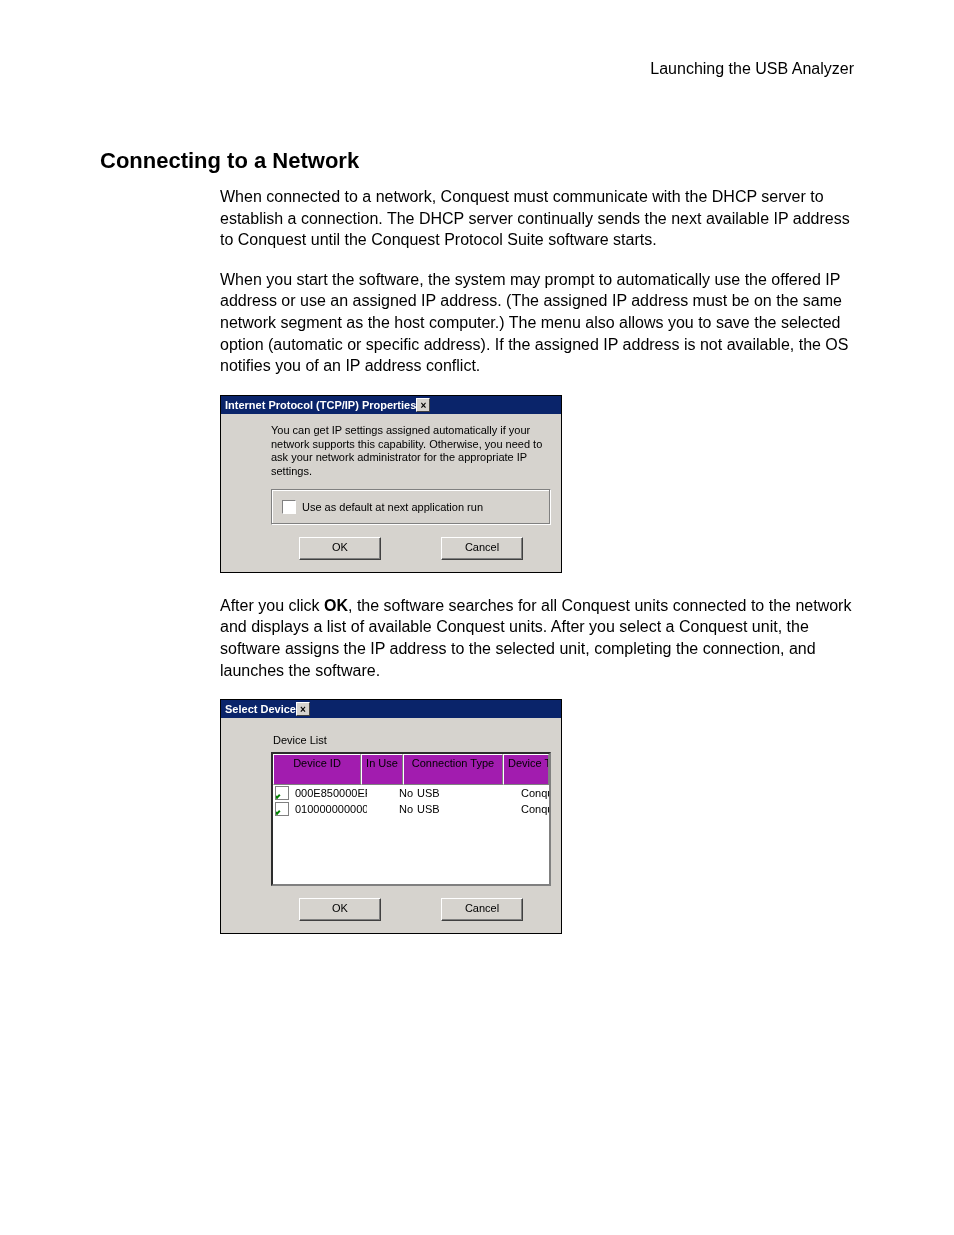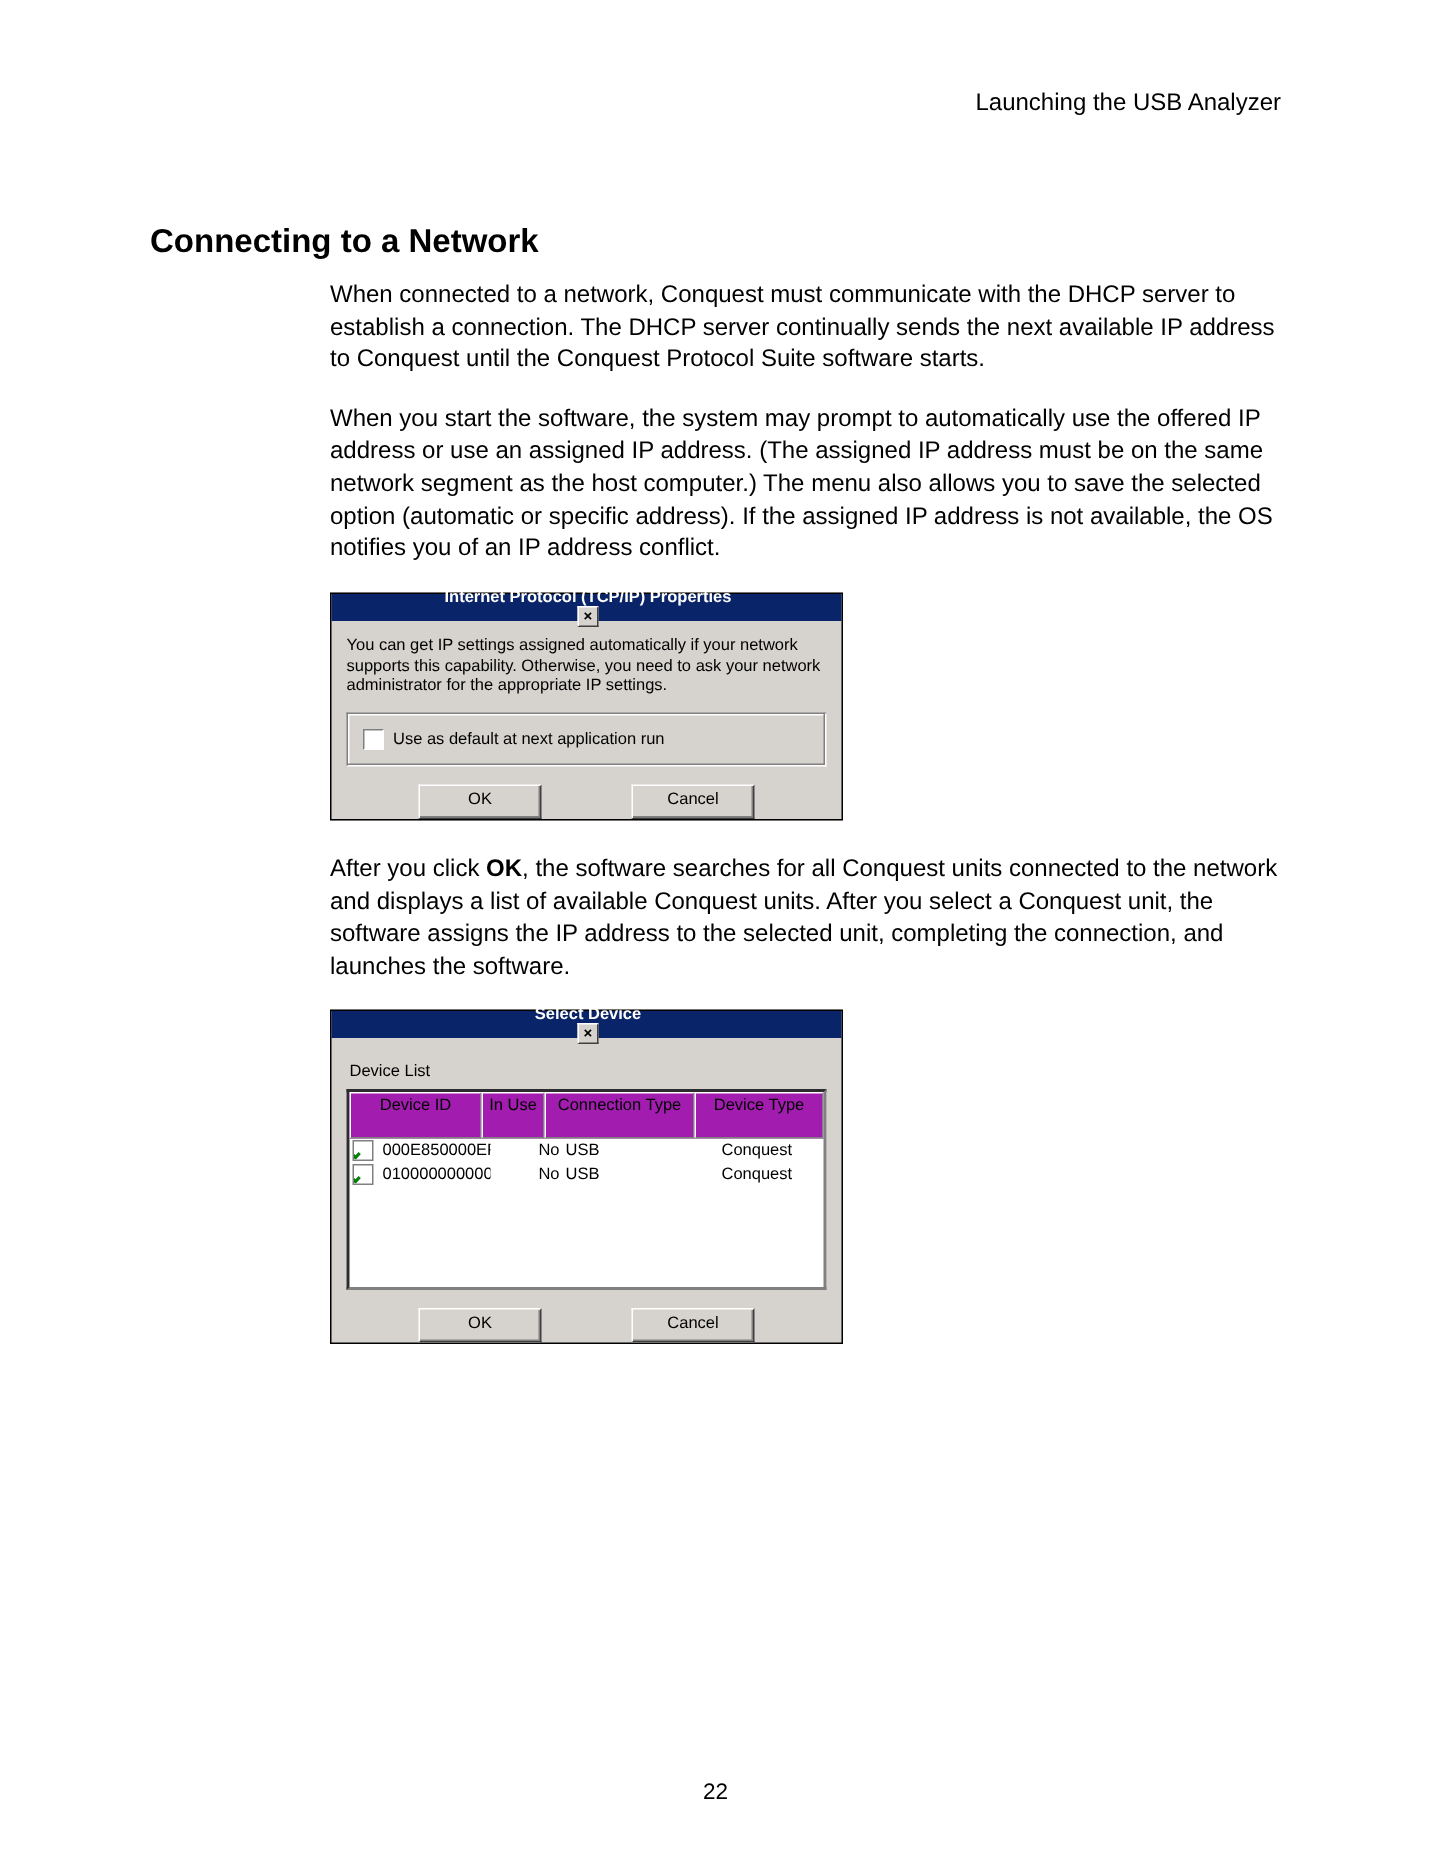--- a/index.html
+++ b/index.html
@@ -42,44 +42,44 @@
     border: 1px solid #000;
     background: #d6d3ce;
     font-family: Tahoma, Arial, sans-serif;
     margin-bottom: 22px;
   }
   .dialog .titlebar {
     background: #0a246a;
     color: #fff;
     display: flex;
     align-items: center;
-    justify-content: center;
+    justify-content: flex-start;
     height: 18px;
     padding: 0 2px 0 4px;
     font-size: 11px;
     font-weight: bold;
-    flex-direction: column;
   }
   .titlebar-close {
     width: 14px;
     height: 14px;
     background: #d6d3ce;
     color: #000;
     font-size: 10px;
     line-height: 14px;
     text-align: center;
     border: 1px solid #fff;
     border-right-color: #404040;
     border-bottom-color: #404040;
     box-sizing: border-box;
   }
   .dialog-body {
-    padding: 10px 10px 0 10px;
+    padding: 10px 10px 12px 10px;
     font-size: 11px;
     color: #000;
+    margin-left: 40px;
   }
   .help-text { line-height: 1.25; margin-bottom: 10px; }
 
   .group-box {
     border: 1px solid #808080;
     border-right-color: #fff;
     border-bottom-color: #fff;
     box-shadow: inset -1px -1px 0 #808080, inset 1px 1px 0 #fff;
     padding: 10px 10px;
     margin-bottom: 10px;
@@ -304,14 +304,13 @@
         </div>
       </div>
 
       <div class="button-row">
         <div class="win-button">OK</div>
         <div class="win-button">Cancel</div>
       </div>
     </div>
   </div>
 
-  <div class="page-number">22</div>
 </div>
 
 </body></html>

